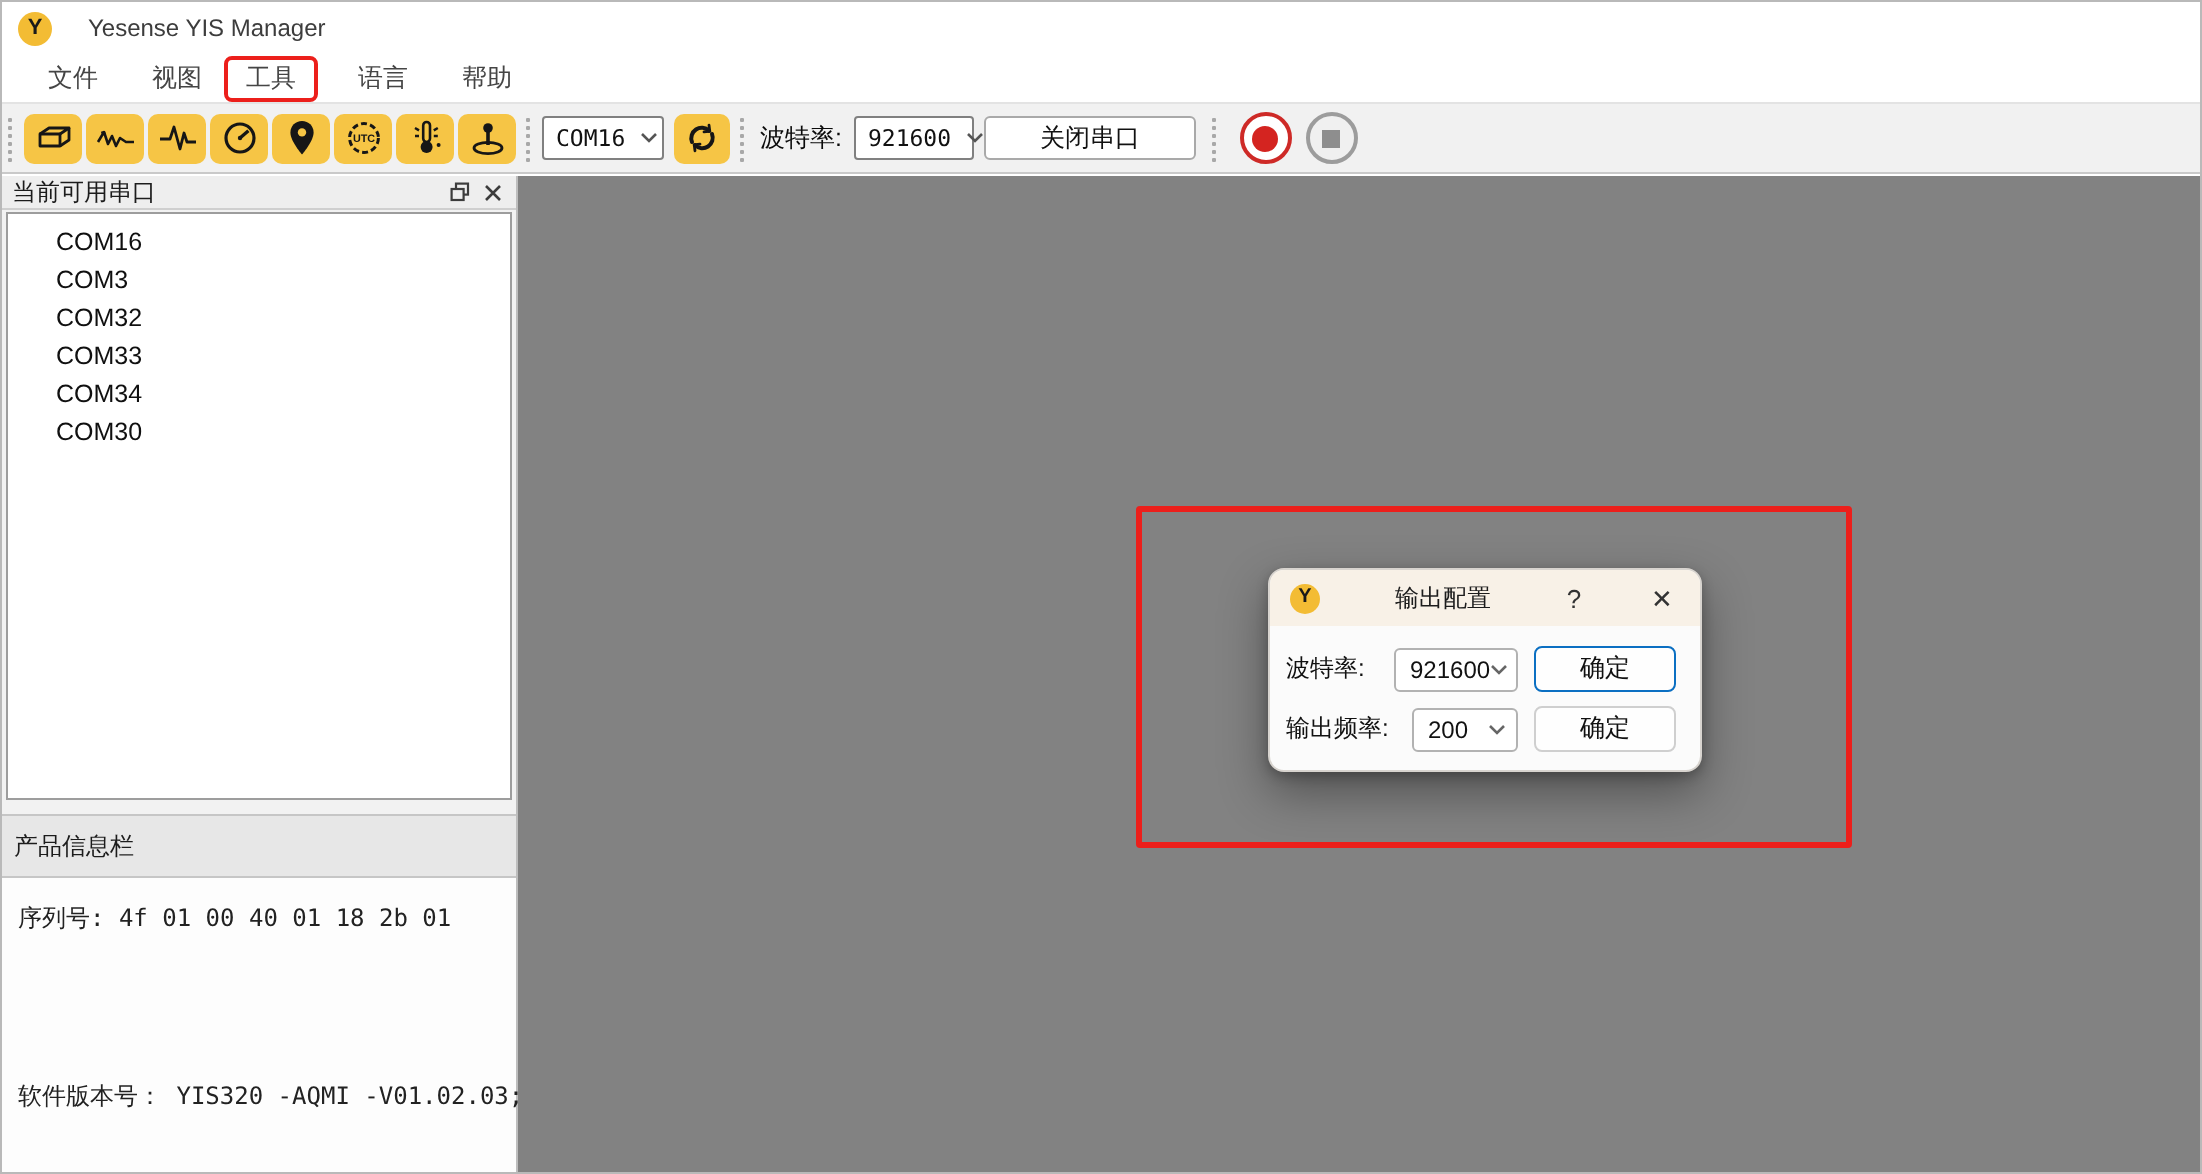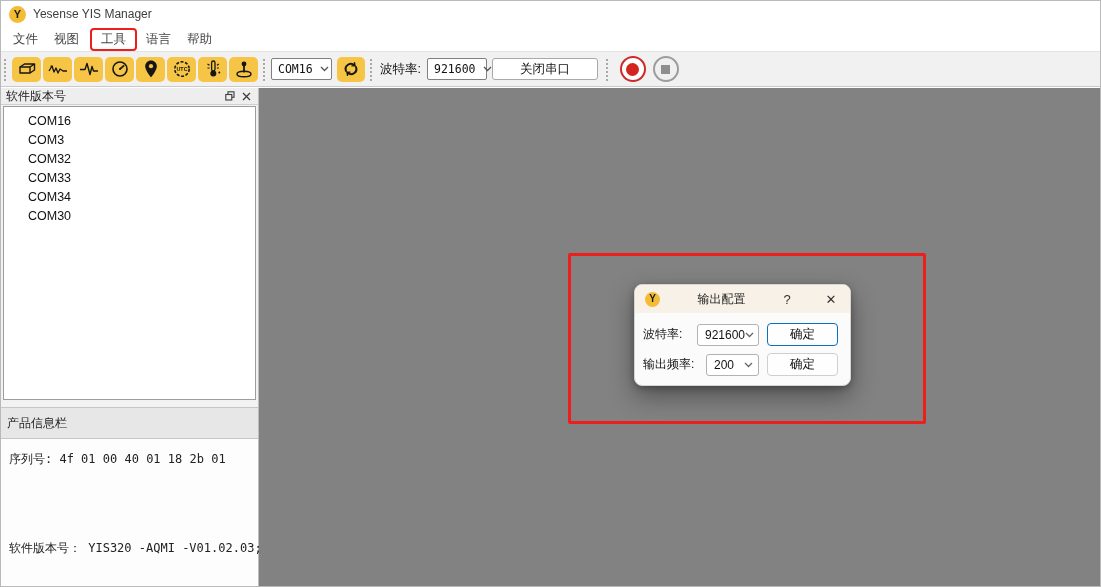--- a/index.html
+++ b/index.html
@@ -7,25 +7,25 @@
   body { font-family:"Liberation Sans", sans-serif; -webkit-font-smoothing:antialiased; }
 
   .window { position:relative; width:1101px; height:587px; background:#ffffff;
             border:1px solid #b9b9b9; overflow:hidden; }
 
   
   .titlebar { height:26px; display:flex; align-items:center; padding-left:8px; background:#ffffff; }
   .app-logo { width:17px; height:17px; border-radius:50%; background:#f3bc34;
               display:flex; align-items:center; justify-content:center;
               color:#1a1a1a; font-weight:bold; font-size:11px; line-height:1; }
-  .titlebar-text { margin-left:7px; font-size:12px; color:#3d3d3d; }
+  .titlebar-text { margin-left:18px; font-size:12px; color:#3d3d3d; }
 
   
   .menubar { height:24px; display:flex; align-items:center; background:#ffffff; padding-left:5px; }
-  .menu-item { font-size:12.5px; color:#454545; padding:2px 7px; margin-right:2px; border-radius:3px; }
+  .menu-item { font-size:12.5px; color:#454545; padding:2px 7px; margin-right:2px; border-radius:3px;margin-left:11px; }
   .menu-item.annotated { border:2px solid #ec1f1b; border-radius:4px; padding:1px 9px; margin:0 2px; }
 
   
   .toolbar { height:36px; background:#f1f1f1; border-top:1px solid #e3e3e3;
              border-bottom:1px solid #c9c9c9; display:flex; align-items:center; }
   .tb-grip { width:5px; height:24px; margin:0 4px 0 2px; flex:none;
              background-image:radial-gradient(#a8a8a8 1px, transparent 1.2px);
              background-size:4px 4px; background-position:0 1px; }
   .tb-section { display:flex; align-items:center; height:36px; }
   .tool-btn { width:29px; height:25px; border-radius:5px; background:#f6c545;
@@ -217,21 +217,21 @@
         </div>
       <div class="stop-btn">
           <div class="stop-sq"></div>
         </div>
     </div>
   </div>
 
   <div class="content">
     <div class="left-panel">
       <div class="panel-header">
-        <span class="panel-title">软件版本号</span>
+        <span class="panel-title">当前可用串口</span>
         <span class="panel-hbtn">
           <svg width="10" height="10" viewBox="0 0 10 10" fill="none" stroke="#3c3c3c" stroke-width="1.1">
             <rect x="3" y="0.8" width="6" height="5.5"></rect>
               <rect x="0.8" y="3.5" width="6" height="5.5" fill="#eeeeee"></rect>
           </svg>
         </span>
         <span class="panel-hbtn">
           <svg width="9" height="9" viewBox="0 0 9 9" stroke="#3c3c3c" stroke-width="1.3">
               <path d="M1 1 L8 8 M8 1 L1 8"></path>
             </svg>

